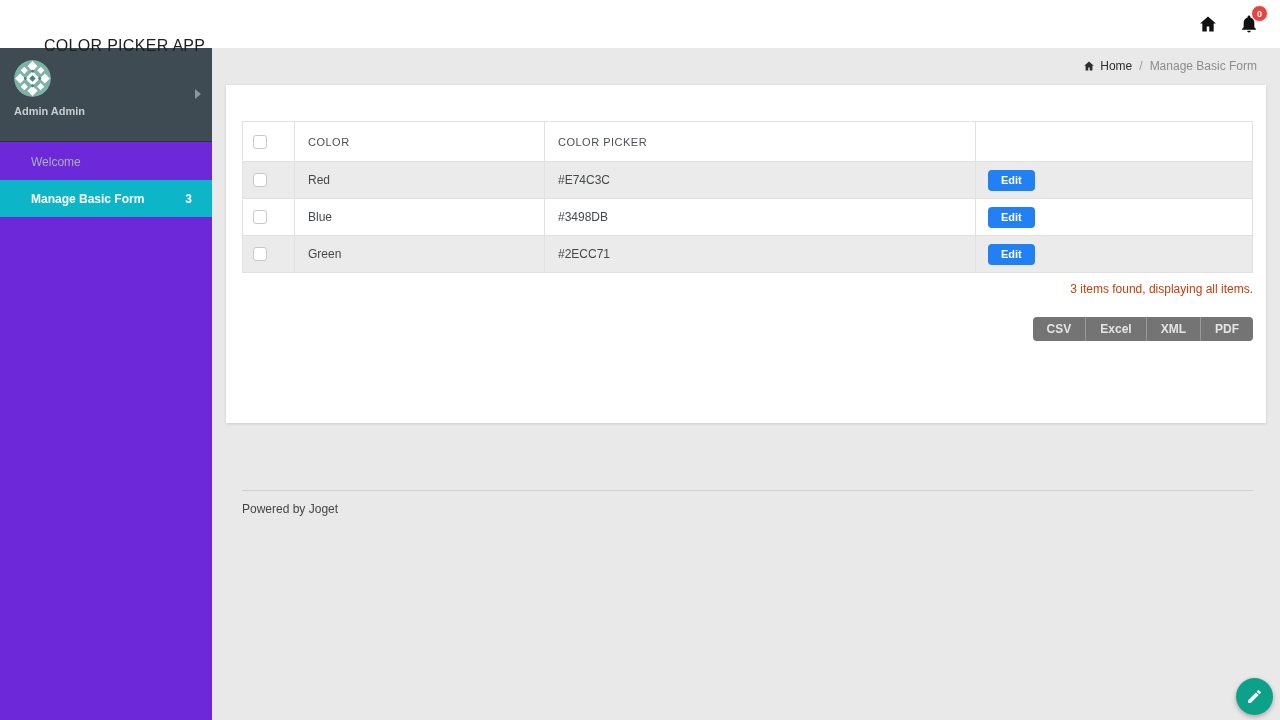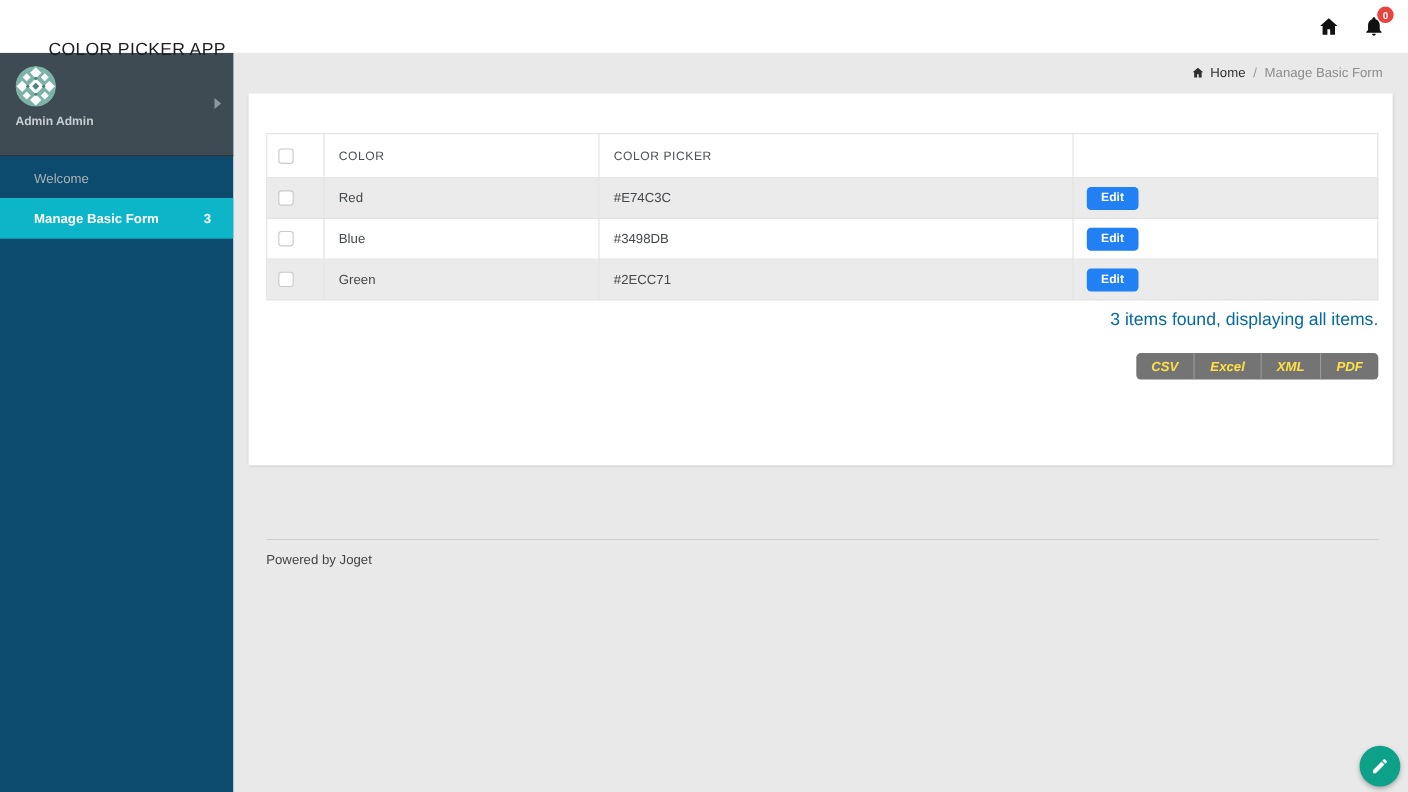--- a/index.html
+++ b/index.html
@@ -30,21 +30,21 @@
     position: absolute; top: -9px; right: -9px;
     min-width: 17px; height: 17px; border-radius: 50%;
     background: #e8433f; color: #fff; font-size: 9px; font-weight: bold;
     display: flex; align-items: center; justify-content: center;
     border: 1px solid #fff;
   }
 
   
   .sidebar {
     position: absolute; top: 48px; left: 0; width: 212px; height: 672px;
-    background: #0c4a6e;
+    background: #6d28d9;
   }
   .profile {
     height: 94px; background: #3e4b53; position: relative;
     border-bottom: 1px solid #2b343a;
   }
   .avatar { position: absolute; left: 14px; top: 12px; width: 37px; height: 37px; border-radius: 50%; overflow: hidden; }
   .avatar svg { display: block; }
   .profile-name {
     position: absolute; left: 14px; top: 57px;
     font-size: 11px; font-weight: bold; color: #c7ced2;
@@ -110,27 +110,27 @@
   .col-color { width: 250px; }
   .col-picker { width: 431px; }
   .cb-cell { padding-left: 10px !important; }
   .checkbox {
     display: inline-block; width: 14px; height: 14px; vertical-align: middle;
     border: 1px solid #c9c9c9; border-radius: 3px; background: #fff; cursor: pointer;
   }
   .edit-btn { height: 21px; padding: 0 13px; font-size: 11px; font-weight: bold; }
   .action-cell { padding-left: 12px !important; }
 
-  .summary { text-align: right; font-size: 16px; color: #0369a1; margin-top: 9px; }
+  .summary { text-align: right; font-size: 12px; color: #c2410c; margin-top: 9px; }
 
   .export-row { display: flex; justify-content: flex-end; margin-top: 21px; }
   .export-group { display: flex; background: #747474; border-radius: 4px; overflow: hidden; }
   .export-btn {
-    padding: 5px 14px; font-size: 12px; font-weight: bold; color: #fde047;
-    border-left: 1px solid #989898; cursor: pointer; font-style: italic;
+    padding: 5px 14px; font-size: 12px; font-weight: bold; color: #e5e5e5;
+    border-left: 1px solid #989898; cursor: pointer;
   }
   .export-btn:first-child { border-left: none; }
 
   .actions { display: flex; gap: 10px; margin-top: 20px; }
   .action-btn { height: 27px; padding: 0 11px; font-size: 13px; }
 
   .footer {
     margin: 67px 27px 0 30px; border-top: 1px solid #cfcfcf;
     padding-top: 11px; font-size: 12px; color: #454545;
   }

